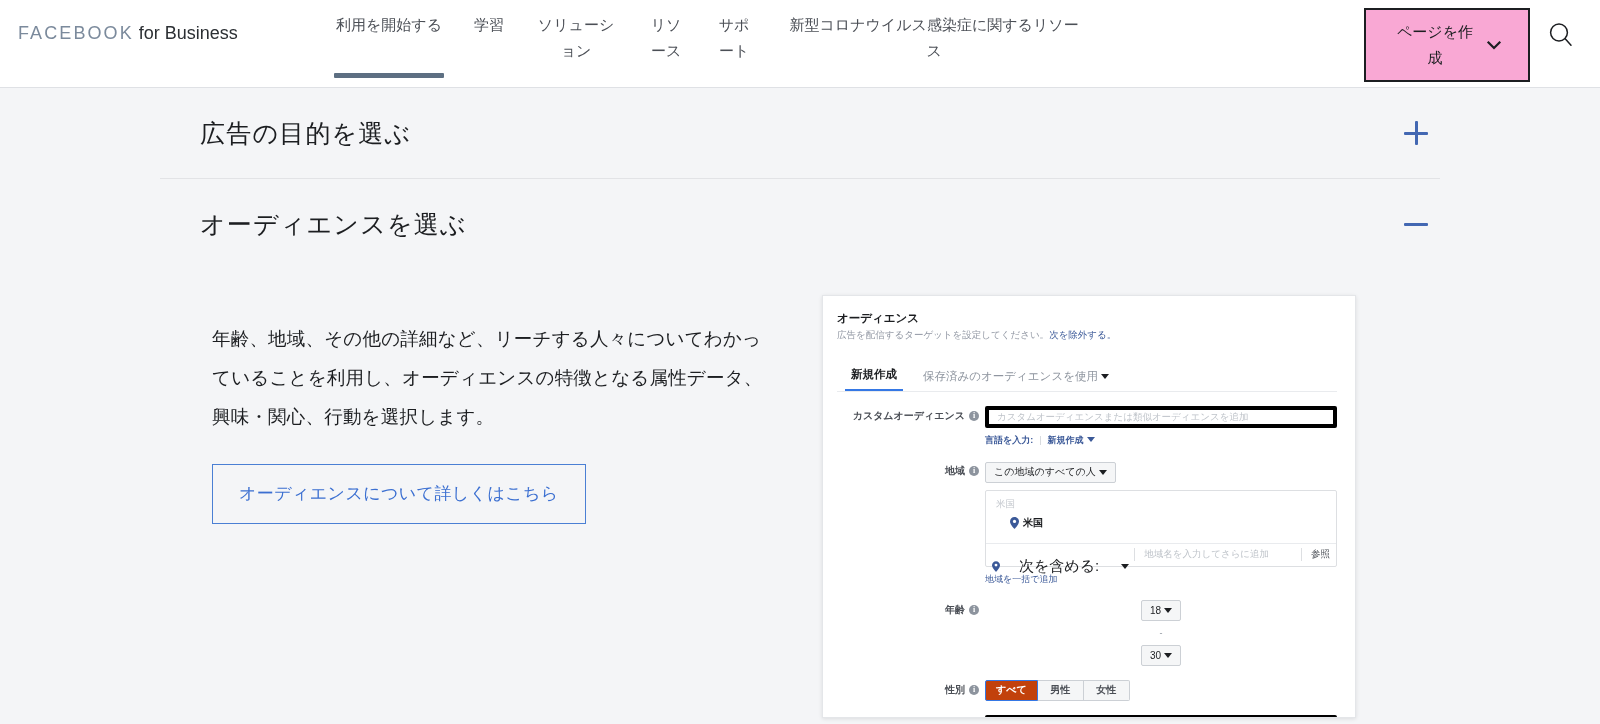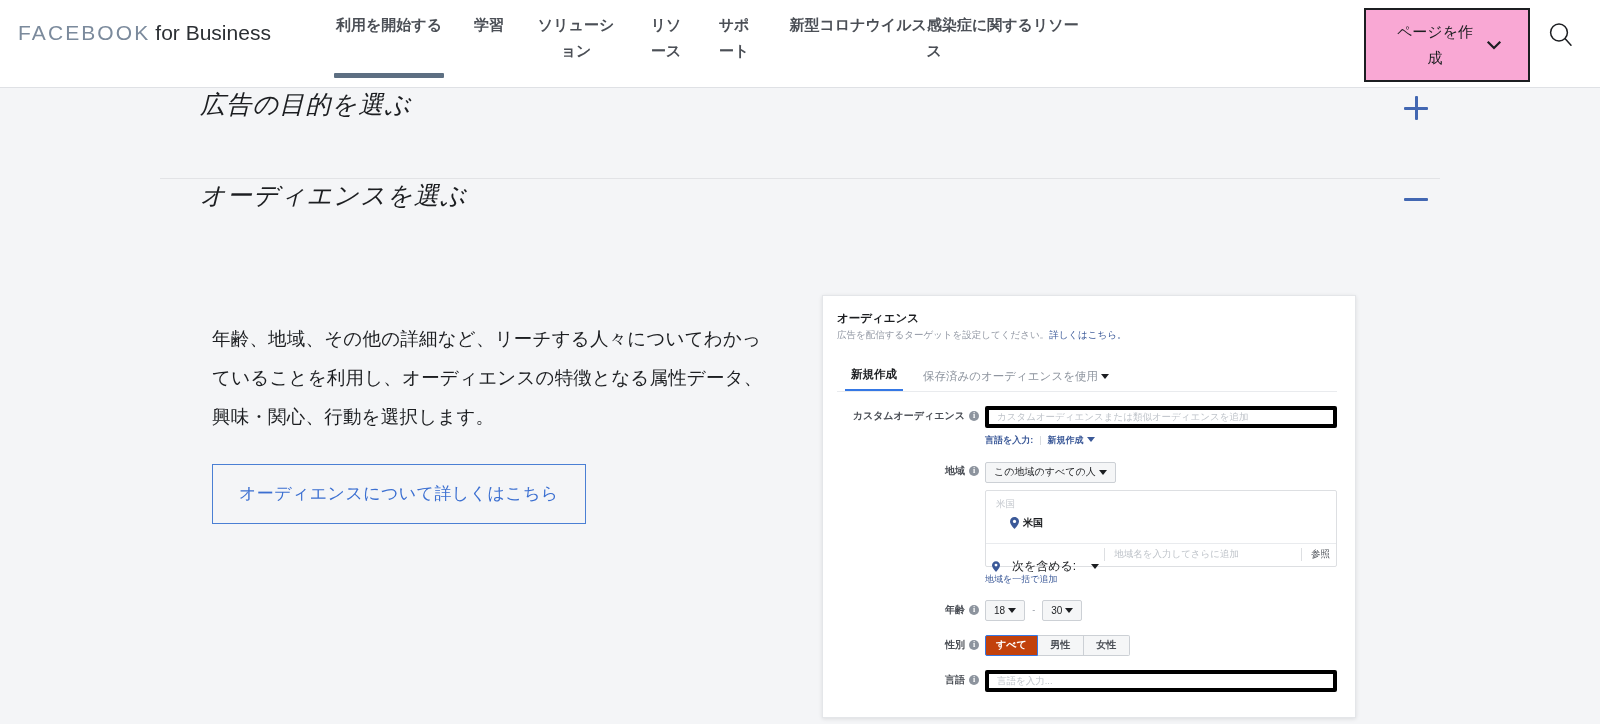--- a/index.html
+++ b/index.html
@@ -24,21 +24,21 @@
     background: #ffffff;
     display: flex;
     align-items: flex-start;
     border-bottom: 1px solid #dfe1e5;
   }
 
   .logo {
     position: absolute;
     left: 18px;
     top: 20px;
-    font-size: 21px;
+    font-size: 18px;
     white-space: nowrap;
     line-height: 26px;
   }
   .logo-mark {
     color: #7b8a9c;
     letter-spacing: 2.1px;
     font-weight: 400;
   }
   .logo-sub {
     color: #2b2f33;
@@ -47,21 +47,20 @@
     margin-left: 5px;
   }
 
   .nav {
     position: absolute;
     left: 320px;
     top: 0;
     height: 77px;
     display: flex;
     align-items: flex-start;
-    font-weight: bold;
   }
 
   .nav-item {
     position: relative;
     height: 88px;
     padding: 12px 16px 0 16px;
     font-size: 15px;
     line-height: 26px;
     color: #4b4f56;
     text-align: center;
@@ -138,25 +137,24 @@
 
   .container {
     position: relative;
     margin: 0 auto;
     width: 1280px;
   }
 
   .accordion-row {
     position: relative;
     display: flex;
-    align-items: flex-start;
+    align-items: center;
     justify-content: space-between;
     height: 90px;
     padding: 0 4px 0 40px;
-    font-style: italic;
   }
   .accordion-title {
     font-size: 25px;
     font-weight: 400;
     color: #1c1e21;
     letter-spacing: 1.2px;
   }
   .accordion-toggle {
     width: 40px;
     height: 40px;
@@ -393,22 +391,22 @@
     display: flex;
     align-items: center;
     height: 23px;
     border-top: 1px solid #e9ebee;
     padding: 0 6px;
     gap: 5px;
   }
   .geo-include {
     display: flex;
     align-items: center;
-    gap: 12px;
-    font-size: 12px;
+    gap: 19px;
+    font-size: 15px;
     color: #1c1e21;
     white-space: nowrap;
     cursor: pointer;
     margin-top: 23px;
   }
   .vsep {
     width: 1px;
     height: 13px;
     background: #dddfe2;
     flex: 0 0 auto;
@@ -430,21 +428,21 @@
   }
 
   .bulk-link {
     margin-top: 5px;
     font-size: 9px;
     color: #3b5998;
     line-height: 14px;
     cursor: pointer;
   }
 
-  .age-group { display: flex; align-items: center; gap: 7px; }
+  .age-group { display: flex; align-items: center; gap: 7px; flex-direction: column; }
   .age-dash { font-size: 9px; color: #8d949e; }
 
   .gender-group { display: flex; }
   .gender-btn {
     height: 21px;
     min-width: 46px;
     padding: 0 10px;
     background: #f5f6f7;
     border: 1px solid #ccd0d5;
     border-left: none;
@@ -532,21 +530,21 @@
 
       <div class="copy-col">
         <p class="copy-text">年齢、地域、その他の詳細など、リーチする人々についてわかっていることを利用し、オーディエンスの特徴となる属性データ、興味・関心、行動を選択します。</p>
         <button class="learn-more-btn">オーディエンスについて詳しくはこちら</button>
       </div>
 
       <div class="mock-col">
         <div class="mock-card">
 
           <div class="mock-title">オーディエンス</div>
-          <div class="mock-sub"><span>広告を配信するターゲットを設定してください。</span><a>詳しくはこちら。</a></div>
+          <div class="mock-sub"><span>広告を配信するターゲットを設定してください。</span><a>次を除外する。</a></div>
 
           <div class="mock-tabs">
             <div class="mock-tab active">新規作成</div>
             <div class="mock-tab"><span>保存済みのオーディエンスを使用</span><span class="caret dark"></span></div>
           </div>
 
           <div class="fld-row">
             <div class="fld-label"><span>カスタムオーディエンス</span><span class="info-dot">i</span></div>
             <div class="fld-ctrl">
               <div class="mock-input">カスタムオーディエンスまたは類似オーディエンスを追加</div>

